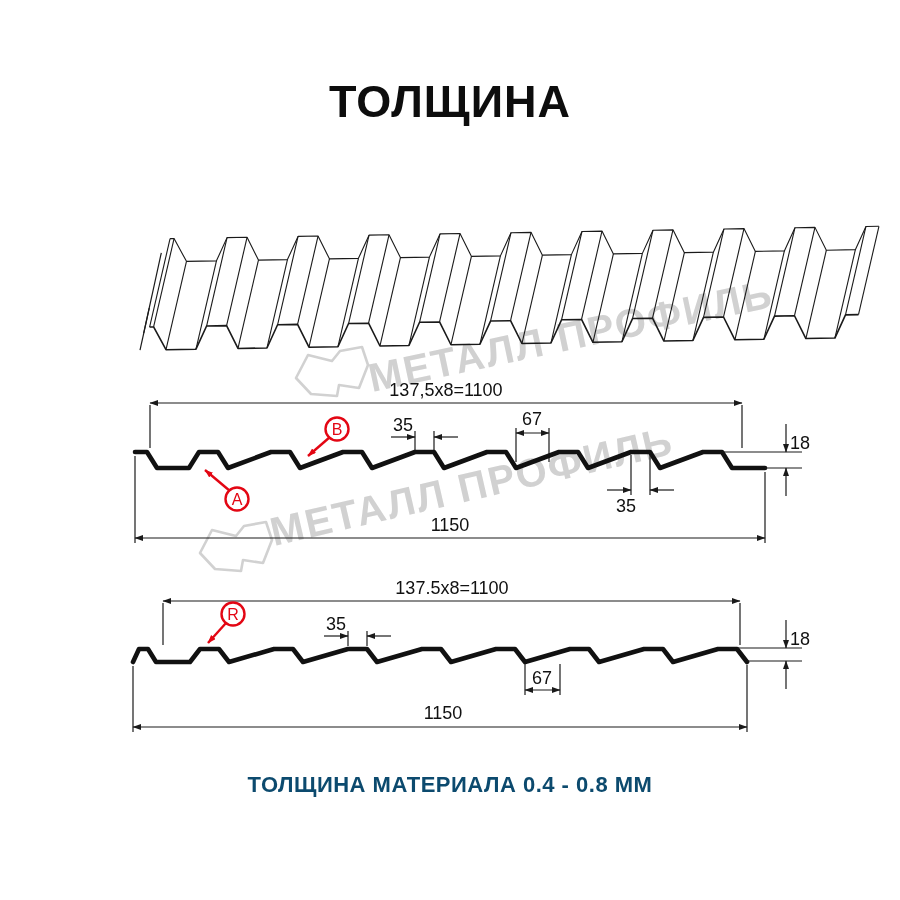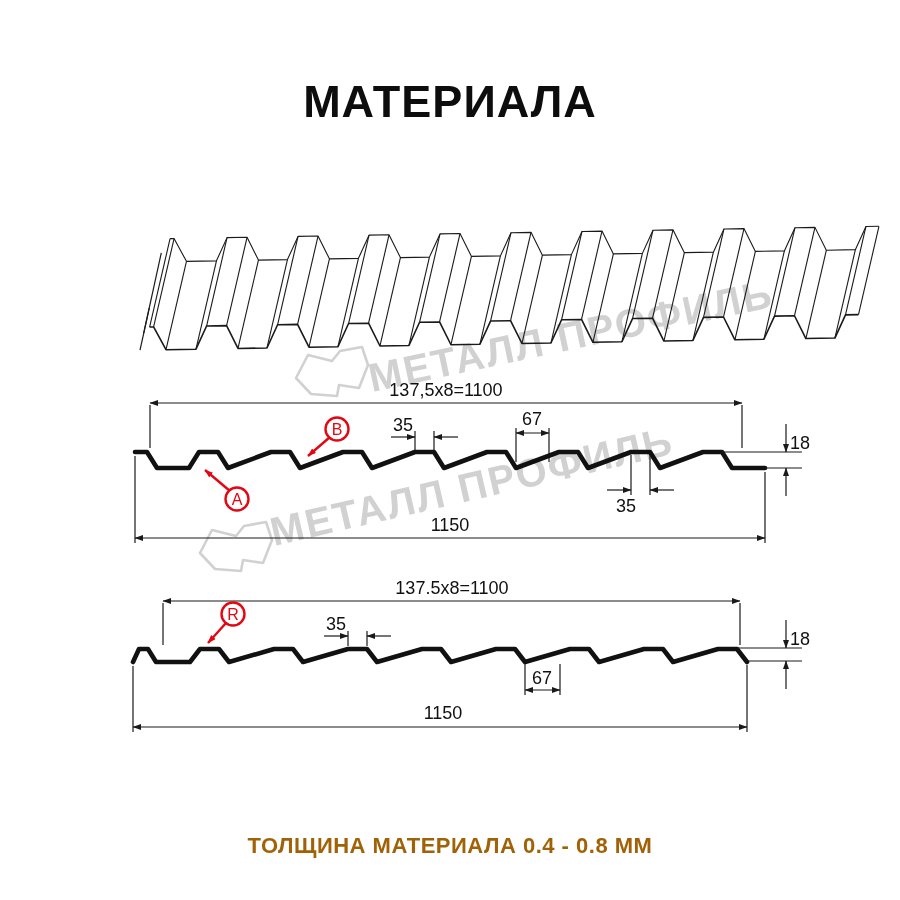--- a/index.html
+++ b/index.html
@@ -1,36 +1,36 @@
 <!DOCTYPE html>
 <html><head>
 <meta charset="utf-8">
 <style>
   html,body{margin:0;padding:0;background:#ffffff;}
   .page{position:relative;width:900px;height:900px;background:#fff;overflow:hidden;
         font-family:"Liberation Sans",sans-serif;}
   .hdr{position:absolute;left:0;width:100%;text-align:center;color:#0d0d0d;z-index:2;}
   #title{top:76px;font-size:45px;font-weight:800;letter-spacing:1px;}
   #subtitle{top:131px;font-size:23px;font-weight:600;letter-spacing:0.5px;}
-  #footer{top:833px;font-size:22px;font-weight:600;letter-spacing:0.5px;color:#a16207;}
+  #footer{top:772px;font-size:22px;font-weight:600;letter-spacing:0.5px;color:#0c4a6e;}
   svg.diagram{position:absolute;left:0;top:0;z-index:1;}
   .wm-text{fill:#c9c9c9;opacity:0.85;font-size:40px;font-weight:700;letter-spacing:2px;}
   .wm-logo{fill:none;stroke:#c9c9c9;stroke-width:2.6;stroke-linejoin:round;opacity:0.85;}
   .thin{stroke:#1a1a1a;stroke-width:1.2;fill:none;}
   .prof{stroke:#111;stroke-width:4.6;fill:none;stroke-linejoin:round;stroke-linecap:round;}
   .dimtxt{fill:#111;font-size:18px;font-weight:400;}
   .red{stroke:#e30613;fill:none;stroke-width:2.4;}
   .redtxt{fill:#e30613;font-size:16px;font-weight:400;}
 </style>
 </head>
 <body>
 
 <div class="page">
 
-  <div class="hdr" id="title">МАТЕРИАЛА</div>
+  <div class="hdr" id="title">ТОЛЩИНА</div>
   <div class="hdr" id="footer">ТОЛЩИНА МАТЕРИАЛА 0.4 - 0.8 ММ</div>
 
   <svg class="diagram" width="900" height="900" viewBox="0 0 900 900">
     <defs>
       <marker id="ah" orient="auto-start-reverse" markerWidth="11" markerHeight="8" refX="8" refY="3" markerUnits="userSpaceOnUse">
         <path d="M0,0 L8.5,3 L0,6 Z" fill="#1a1a1a"></path>
       </marker>
       <marker id="ahr" orient="auto-start-reverse" markerWidth="11" markerHeight="8" refX="8" refY="3" markerUnits="userSpaceOnUse">
         <path d="M0,0 L8.5,3 L0,6 Z" fill="#e30613"></path>
       </marker>

